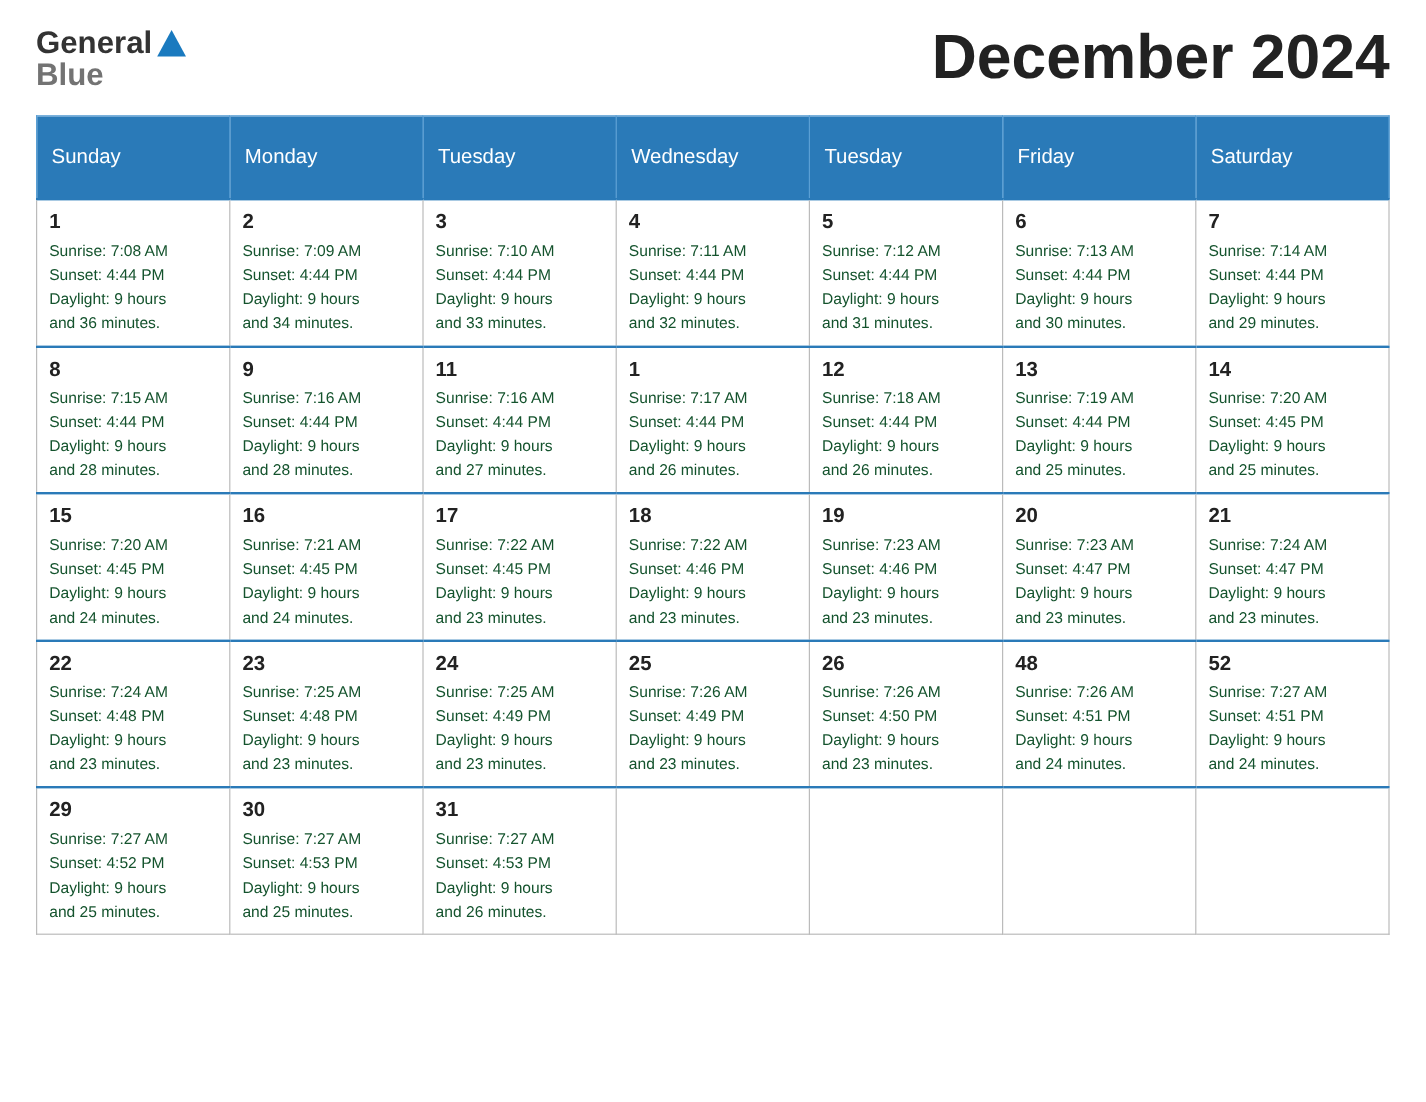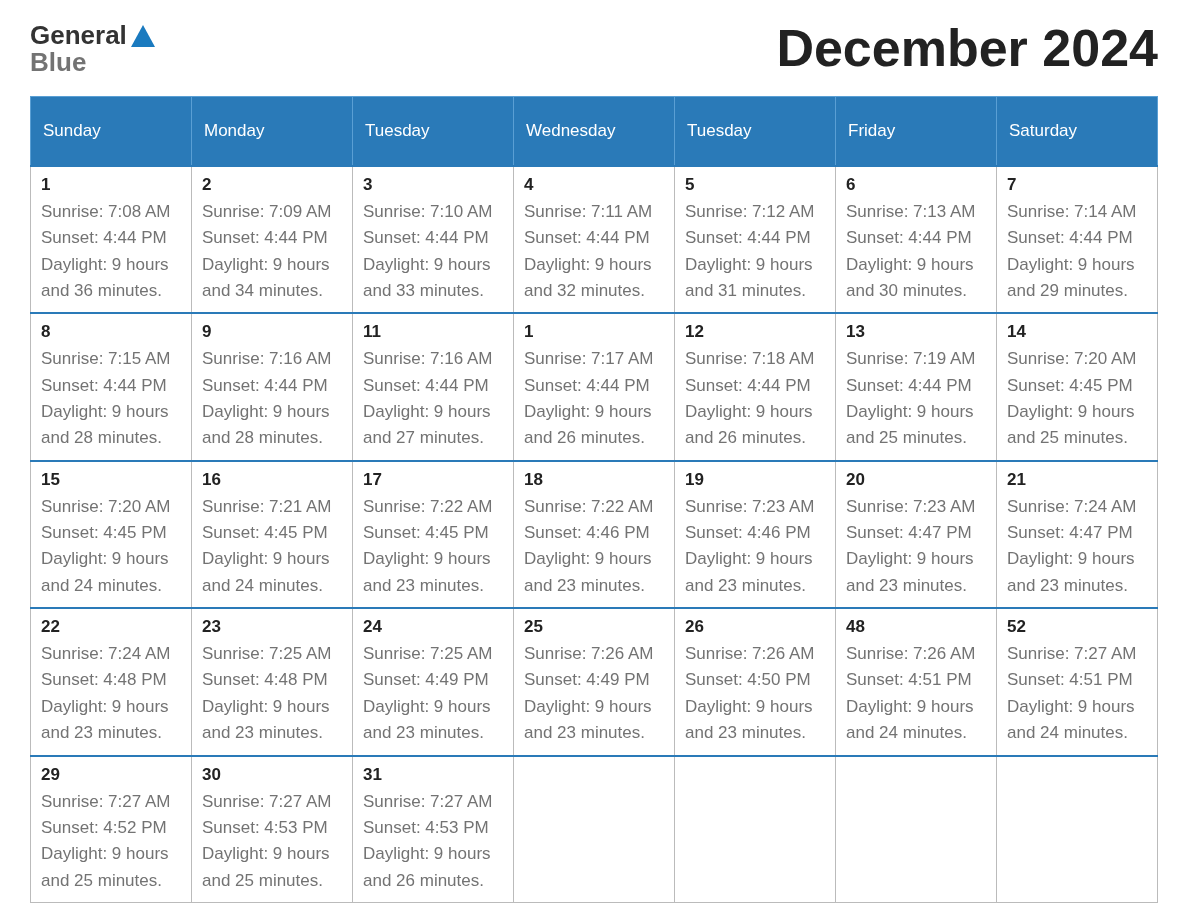--- a/index.html
+++ b/index.html
@@ -69,22 +69,22 @@
       border-top: 2px solid #2a7ab8;
     }
     .day-number {
       font-size: 17px;
       font-weight: bold;
       color: #222;
       display: block;
       margin-bottom: 4px;
     }
     .day-info {
-      font-size: 17px;
-      color: #737373;
+      font-size: 13px;
+      color: #14532d;
       line-height: 1.55;
     }
     .empty-cell {
       background: #fff;
     }
   </style>
 </head>
 <body>
 
 <div class="header-area">

